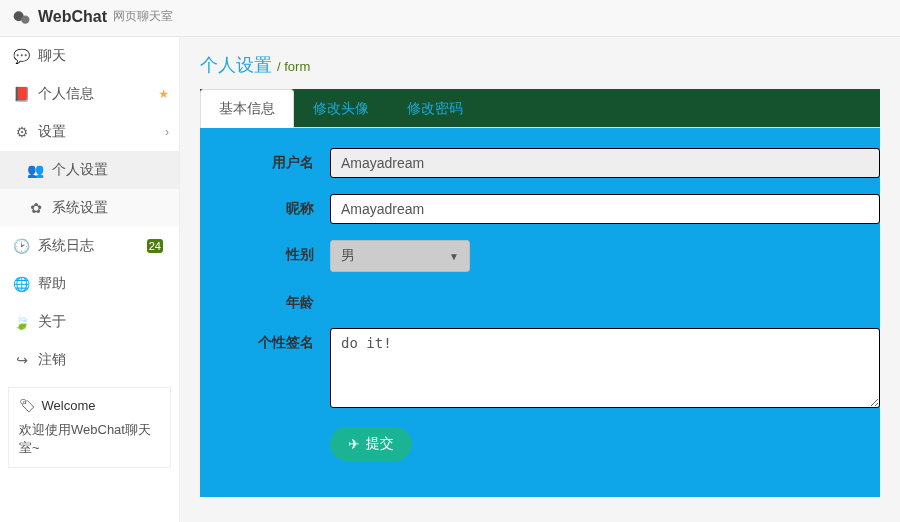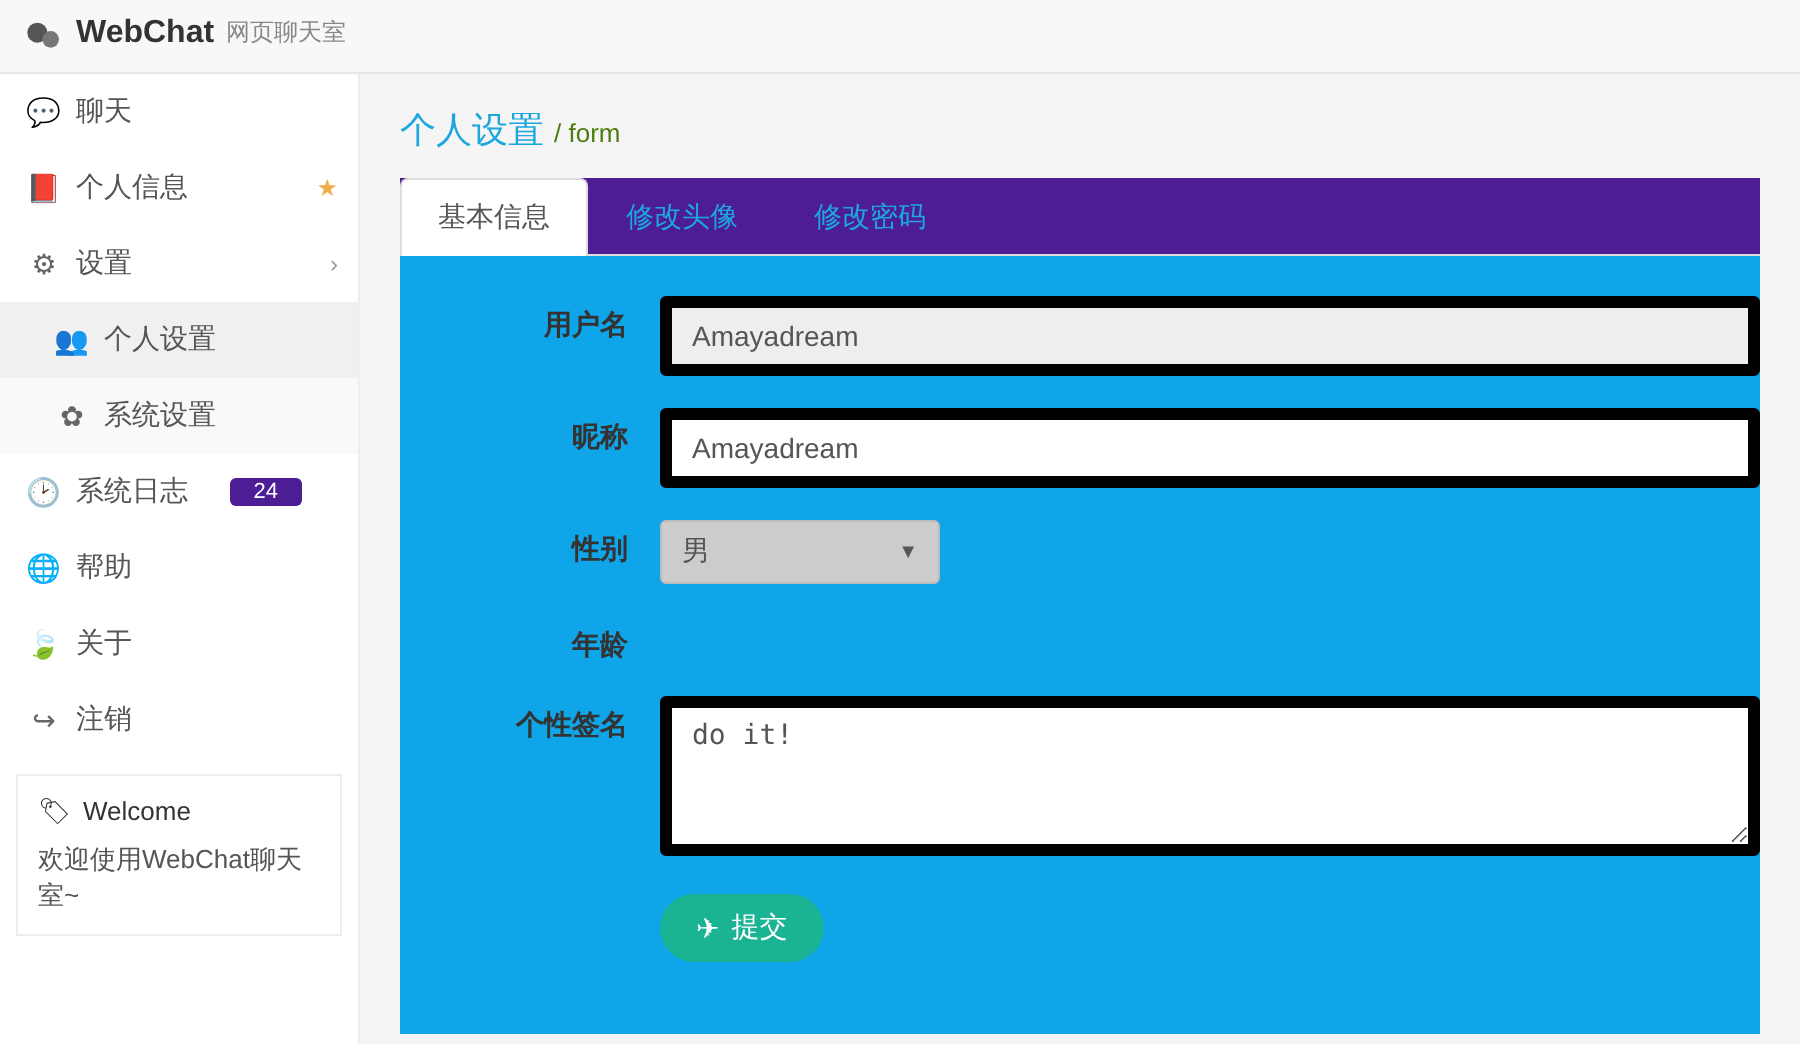--- a/index.html
+++ b/index.html
@@ -9,35 +9,35 @@
 .header .brand { font-weight: bold; font-size: 16px; color: #333; margin-right: 6px; }
 .header .subtitle { font-size: 12px; color: #888; }
 .container { display: flex; }
 .sidebar { width: 180px; background: #fff; border-right: 1px solid #eee; min-height: 490px; }
 .nav-item { display: flex; align-items: center; padding: 10px 14px; cursor: pointer; color: #555; position: relative; }
 .nav-item .icon { width: 16px; margin-right: 8px; display: inline-flex; align-items: center; justify-content: center; color: #666; }
 .nav-item.sub { padding-left: 28px; background: #f9f9f9; }
 .nav-item.sub.active { background: #f0f0f0; }
 .nav-item .star { position: absolute; right: 10px; color: #f0ad4e; font-size: 12px; }
 .nav-item .chev { position: absolute; right: 10px; color: #999; font-size: 12px; }
-.nav-item .badge { position: absolute; right: 28px; background: #4c1d95; color: #fff; font-size: 11px; padding: 1px 12px; border-radius: 3px; }
+.nav-item .badge { position: absolute; right: 16px; background: #4d7c0f; color: #fff; font-size: 11px; padding: 1px 2px; border-radius: 3px; }
 .welcome-box { margin: 8px; border: 1px solid #eee; padding: 10px; font-size: 13px; }
 .welcome-box .title { display: flex; align-items: center; margin-bottom: 8px; color: #333; }
 .welcome-box .title .icon { margin-right: 6px; }
 .main { flex: 1; padding: 16px 20px; }
 .page-title { font-size: 18px; color: #1ca8dd; margin-bottom: 12px; }
 .page-title .sub { font-size: 13px; color: #4d7c0f; font-weight: normal; }
-.tabs { border-bottom: 1px solid #ddd; display: flex; background: #4c1d95; }
+.tabs { border-bottom: 1px solid #ddd; display: flex; background: #14532d; }
 .tab { padding: 10px 18px; cursor: pointer; color: #1ca8dd; border: 1px solid transparent; border-bottom: none; margin-bottom: -1px; }
 .tab.active { color: #555; background: #fff; border-color: #ddd #ddd #fff; border-radius: 4px 4px 0 0; }
 .form { background: #0ea5e9; padding: 20px 0; }
 .form-row { display: flex; align-items: flex-start; margin-bottom: 16px; }
 .form-label { width: 130px; text-align: right; padding-right: 16px; padding-top: 6px; font-weight: bold; color: #333; }
 .form-control { flex: 1; max-width: 560px; }
-.form-control input, .form-control textarea { width: 100%; padding: 6px 10px; border: 6px solid #000000; border-radius: 3px; font-size: 14px; color: #555; }
+.form-control input, .form-control textarea { width: 100%; padding: 6px 10px; border: 1px solid #000000; border-radius: 3px; font-size: 14px; color: #555; }
 .form-control input[readonly] { background: #eee; }
 .form-control textarea { height: 80px; resize: vertical; }
 .select-box { display: inline-flex; align-items: center; justify-content: space-between; width: 140px; padding: 6px 10px; background: #ccc; border: 1px solid #bbb; border-radius: 3px; cursor: pointer; }
 .select-box .caret { font-size: 10px; color: #555; }
 .btn-submit { background: #1ab394; color: #fff; border: none; padding: 8px 18px; border-radius: 18px; font-size: 14px; cursor: pointer; display: inline-flex; align-items: center; }
 .btn-submit .icon { margin-right: 6px; }
 </style>
 </head>
 <body>
 

